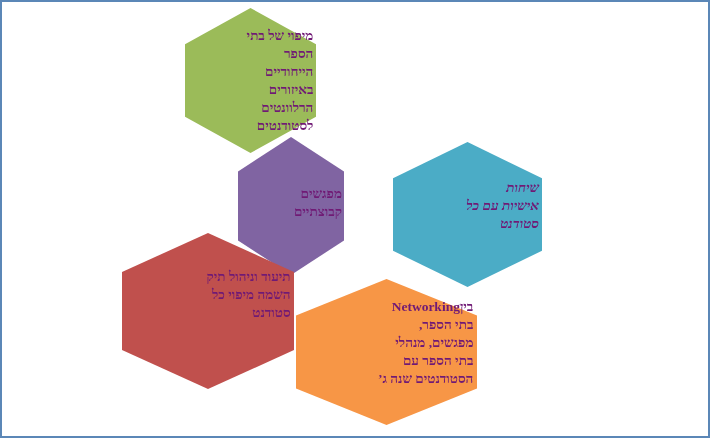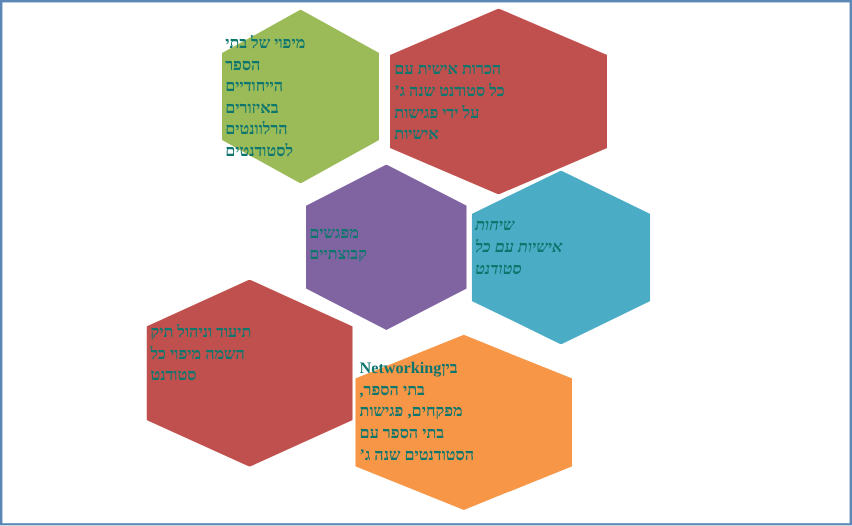--- a/index.html
+++ b/index.html
@@ -15,52 +15,45 @@
   .hex{position:absolute;}
   .hex-shape{
     position:absolute;inset:0;
     clip-path:polygon(50% 0%,100% 25%,100% 75%,50% 100%,0% 75%,0% 25%);
   }
   .hex-text{
     position:absolute;left:2%;right:2%;
     top:var(--ty,50%);
     transform:translateY(-50%);
     direction:rtl;
-    text-align:left;
+    text-align:right;
     white-space:pre-line;
     font-weight:bold;
     font-size:13.5px;
     line-height:18px;
-    color:#0f766e;
+    color:#701a75;
   }
 </style>
 </head>
 <body>
 
 <div class="canvas" style="background-color: rgb(255, 255, 255); border-color: rgb(91, 135, 183);">
 
   <div class="hex" style="left:183px;top:6px;width:131px;height:145px;--ty:50%;">
     <div class="hex-shape" style="background-color: rgb(155, 187, 89);"></div>
     <div class="hex-text">מיפוי של בתי
 הספר
 הייחודיים
 באיזורים
 הרלוונטים
 לסטודנטים</div>
   </div>
 
-  <div class="hex" style="left:323px;top:5px;width:181px;height:155px;--ty:50%;">
-    <div class="hex-shape" style="background-color: rgb(192, 80, 77);"></div>
-    <div class="hex-text">הכרות אישית עם
-כל סטודנט שנה ג’
-על ידי פגישות
-אישיות</div>
-  </div>
 
-  <div class="hex" style="left:253px;top:135px;width:134px;height:138px;text-decoration:underline;--ty:48%;">
+  <div class="hex" style="left:236px;top:135px;width:106px;height:138px;text-decoration:underline;--ty:48%;">
     <div class="hex-shape" style="background-color: rgb(128, 100, 162);"></div>
     <div class="hex-text">מפגשים
 קבוצתיים</div>
   </div>
 
   <div class="hex" style="left:391px;top:140px;width:149px;height:145px;font-style:italic;--ty:44%;">
     <div class="hex-shape" style="background-color: rgb(75, 172, 198);"></div>
     <div class="hex-text">שיחות
 אישיות עם כל
 סטודנט</div>
@@ -70,18 +63,18 @@
     <div class="hex-shape" style="background-color: rgb(192, 80, 77);"></div>
     <div class="hex-text">תיעוד וניהול תיק
 השמה מיפוי כל
 סטודנט</div>
   </div>
 
   <div class="hex" style="left:294px;top:277px;width:181px;height:146px;--ty:44%;">
     <div class="hex-shape" style="background-color: rgb(247, 150, 70);"></div>
     <div class="hex-text">ביןNetworking
 בתי הספר,
-מפקחים, פגישות
+מפגשים, מנהלי
 בתי הספר עם
 הסטודנטים שנה ג’</div>
   </div>
 
 </div>
 
 </body></html>

